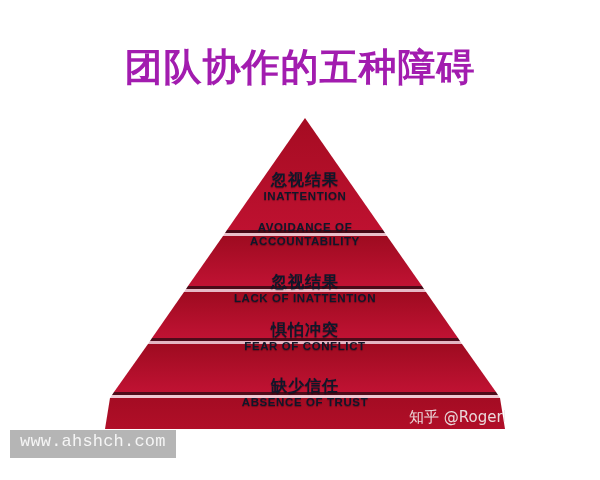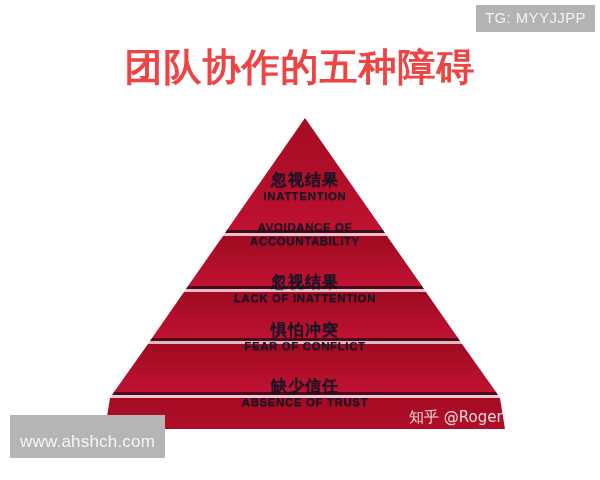--- a/index.html
+++ b/index.html
@@ -26,21 +26,21 @@
   
   .title {
     position: absolute;
     left: 0;
     top: 44px;
     width: 600px;
     text-align: center;
     font-size: 38px;
     line-height: 46px;
     font-weight: 700;
-    color: #ef4444;
+    color: #a21caf;
     letter-spacing: 1px;
     font-family: "DejaVu Sans", "Liberation Sans", sans-serif;
     white-space: nowrap;
   }
 
   
   .pyramid-wrap {
     position: absolute;
     left: 100px;
     top: 112px;
@@ -100,22 +100,22 @@
     white-space: nowrap;
   }
   .wm-site {
     position: absolute;
     left: 10px;
     bottom: 22px;
     background: #b5b5b5;
     color: #f5f5f5;
     font-size: 17px;
     line-height: 24px;
-    padding: 15px 10px 4px 10px;
-    font-family: Liberation Sans, sans-serif;
+    padding: 0 10px 4px 10px;
+    font-family: Liberation Mono, monospace;
     letter-spacing: 0.2px;
     white-space: nowrap;
   }
   .wm-zhihu {
     position: absolute;
     left: 409px;
     top: 408px;
     color: #f0eaea;
     font-size: 15px;
     line-height: 18px;
@@ -189,17 +189,16 @@
       <div class="band-cn">惧怕冲突</div>
       <div class="band-en">FEAR OF CONFLICT</div>
     </div>
 
     <div class="band-text band-5">
       <div class="band-cn">缺少信任</div>
       <div class="band-en">ABSENCE  OF  TRUST</div>
     </div>
   </div>
 
-  <div class="wm-tg">TG: MYYJJPP</div>
   <div class="wm-site">www.ahshch.com</div>
   <div class="wm-zhihu">知乎 @RogerLuo</div>
 
 </div>
 
 </body></html>

